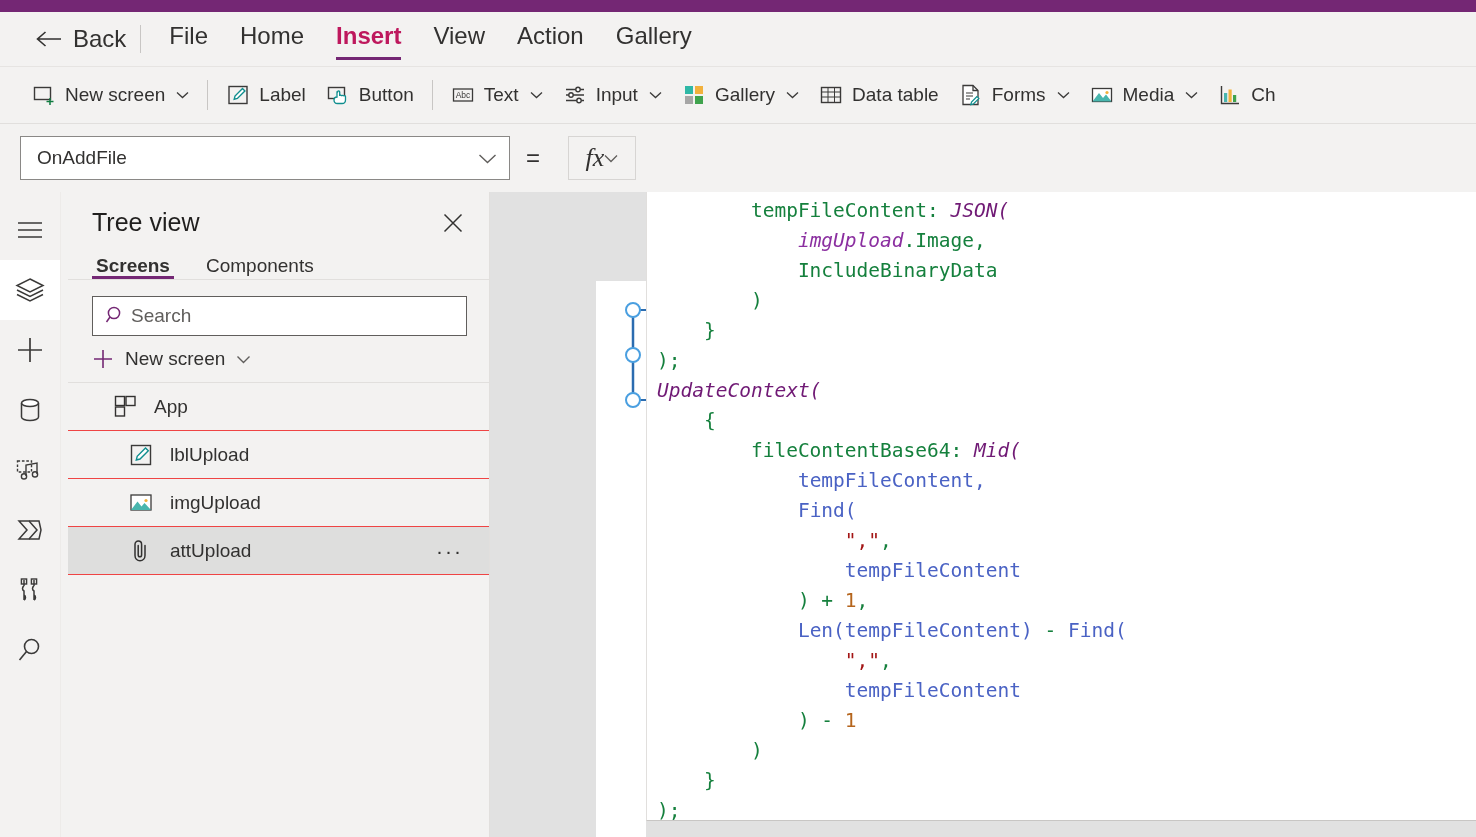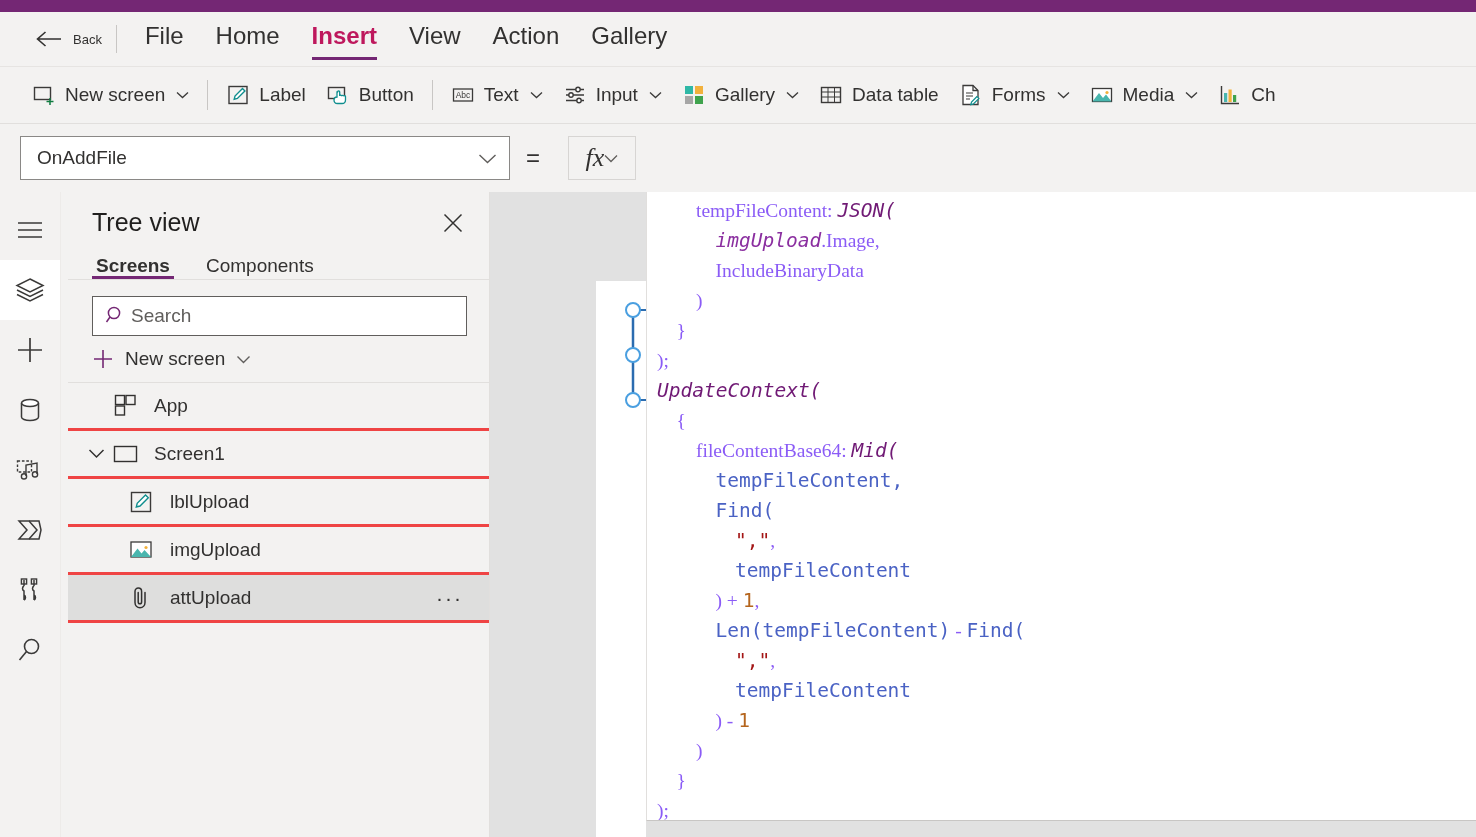--- a/index.html
+++ b/index.html
@@ -31,21 +31,21 @@
     background: #f3f2f1;
     border-bottom: 1px solid #e6e4e2;
     display: flex;
     align-items: center;
     padding-left: 36px;
   }
   .back-btn {
     display: flex; align-items: center;
     gap: 11px;
     color: #323130;
-    font-size: 13px;
+    font-size: 24px;
     cursor: pointer;
     padding-right: 14px;
   }
   .back-arrow {
     display: block;
     width: 26px; height: 18px;
   }
   .tab-sep {
     width: 1px; height: 28px;
     background: #c8c6c4;
@@ -249,21 +249,21 @@
     border-bottom: 1px solid #e1dfdd;
   }
 
   .tv-list { }
   .tv-row {
     display: flex; align-items: center;
     height: 48px;
     font-size: 19px;
     color: #323130;
     cursor: pointer;
-    border-bottom: 3px solid #ef4444;
+    border-bottom: 1px solid #ef4444;
     position: relative;
   }
   .tv-row.selected { background: #dededd; }
   .tv-row .chev-slot { width: 28px; display:flex; justify-content:center; margin-left: 14px; }
   .tv-row .ico-slot { width: 30px; display:flex; justify-content:center; }
   .tv-row .lbl { margin-left: 14px; }
   .tv-row .ellipsis {
     position: absolute; right: 26px;
     font-size: 21px; letter-spacing: 2px; color: #323130;
   }
@@ -309,21 +309,21 @@
     font-size: 19.5px;
     line-height: 30px;
     white-space: pre;
     color: #242424;
   }
   .c-fn   { color: #701a75; font-style: italic; }
   .c-id   { color: #4a62c4; }
   .c-ctrl { color: #8b2fa0; font-style: italic; }
   .c-str  { color: #a31515; }
   .c-num  { color: #b5651d; }
-  .c-plain{ color: #8b5cf6; font-family: Liberation Serif, serif; }
+  .c-plain{ color: #15803d; }
 </style>
 </head>
 <body>
 
 <div id="app">
 
   <div class="top-bar"></div>
 
   <div class="tab-bar">
     <div class="back-btn">
@@ -563,33 +563,20 @@
         <div class="ico-slot">
           <svg width="23" height="23" viewBox="0 0 23 23">
             <rect x="1.5" y="1.5" width="9" height="9" fill="none" stroke="#323130" stroke-width="1.4"></rect>
             <rect x="12" y="1.5" width="9" height="9" fill="none" stroke="#323130" stroke-width="1.4"></rect>
             <rect x="1.5" y="12" width="9" height="9" fill="none" stroke="#323130" stroke-width="1.4"></rect>
           </svg>
         </div>
         <span class="lbl">App</span>
       </div>
 
-      <div class="tv-row">
-        <div class="chev-slot">
-          <svg width="17" height="11" viewBox="0 0 17 11">
-            <path d="M1.5 2 L8.5 9 L15.5 2" fill="none" stroke="#323130" stroke-width="1.5"></path>
-          </svg>
-        </div>
-        <div class="ico-slot">
-          <svg width="25" height="20" viewBox="0 0 25 20">
-            <rect x="1.5" y="2.5" width="22" height="15" fill="none" stroke="#323130" stroke-width="1.4"></rect>
-          </svg>
-        </div>
-        <span class="lbl">Screen1</span>
-      </div>
 
       <div class="tv-row indent-2">
         <div class="ico-slot">
           <svg width="24" height="24" viewBox="0 0 24 24">
             <rect x="2.5" y="2.5" width="19" height="19" fill="none" stroke="#3b3a39" stroke-width="1.4"></rect>
             <path d="M16.5 5 L8.2 13.3 L7.3 17 L11 16 L19.3 7.8 Z" fill="#ffffff" stroke="#0f8e8e" stroke-width="1.4"></path>
           </svg>
         </div>
         <span class="lbl">lblUpload</span>
       </div>

